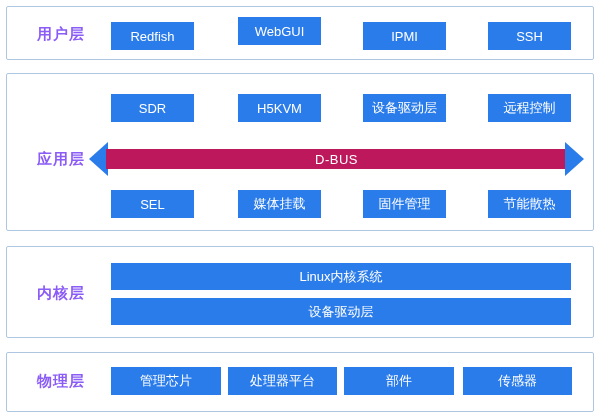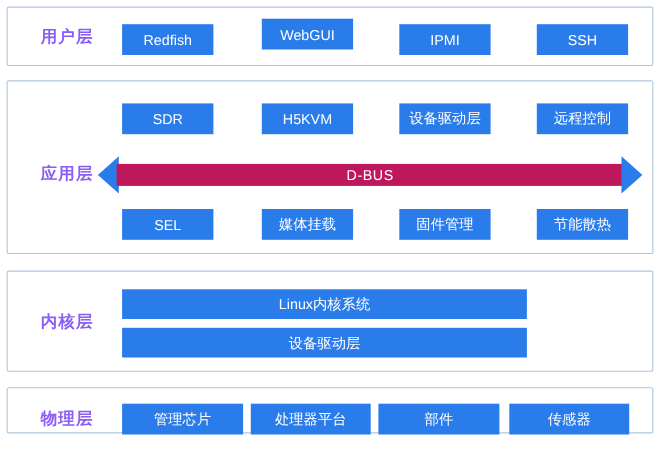--- a/index.html
+++ b/index.html
@@ -20,21 +20,21 @@
     position: absolute;
     left: 6px;
     width: 588px;
     border: 1px solid #aec6e0;
     border-radius: 2px;
     background: #ffffff;
   }
   #layer-user     { top: 6px;   height: 54px;  }
   #layer-app      { top: 73px;  height: 158px; }
   #layer-kernel   { top: 246px; height: 92px;  }
-  #layer-physical { top: 352px; height: 42px; padding-left: 12px;  }
+  #layer-physical { top: 352px; height: 60px; padding-left: 12px;  }
 
   .layer-label {
     position: absolute;
     left: 22px;
     width: 64px;
     text-align: center;
     font-size: 15px;
     font-weight: bold;
     color: #8b5cf6;
     line-height: 20px;
@@ -44,21 +44,21 @@
     position: absolute;
     background: #2b7ceb;
     color: #ffffff;
     font-size: 13px;
     display: flex;
     align-items: center;
     justify-content: center;
     white-space: nowrap;
   }
   .node.small { width: 83px; height: 28px; }
-  .node.wide  { width: 368px; height: 27px; }
+  .node.wide  { width: 460px; height: 27px; }
   .node.phys  { height: 28px; }
 
   .dbus-arrow {
     position: absolute;
     left: 82px;
     top: 68px;
     width: 495px;
     height: 34px;
   }
   .arrow-body {

